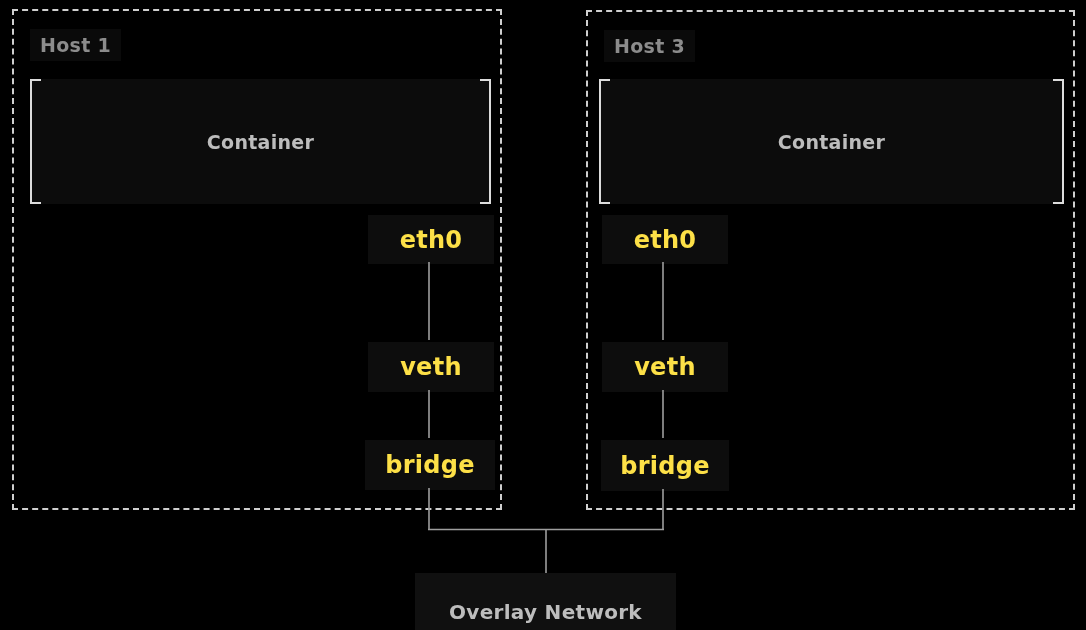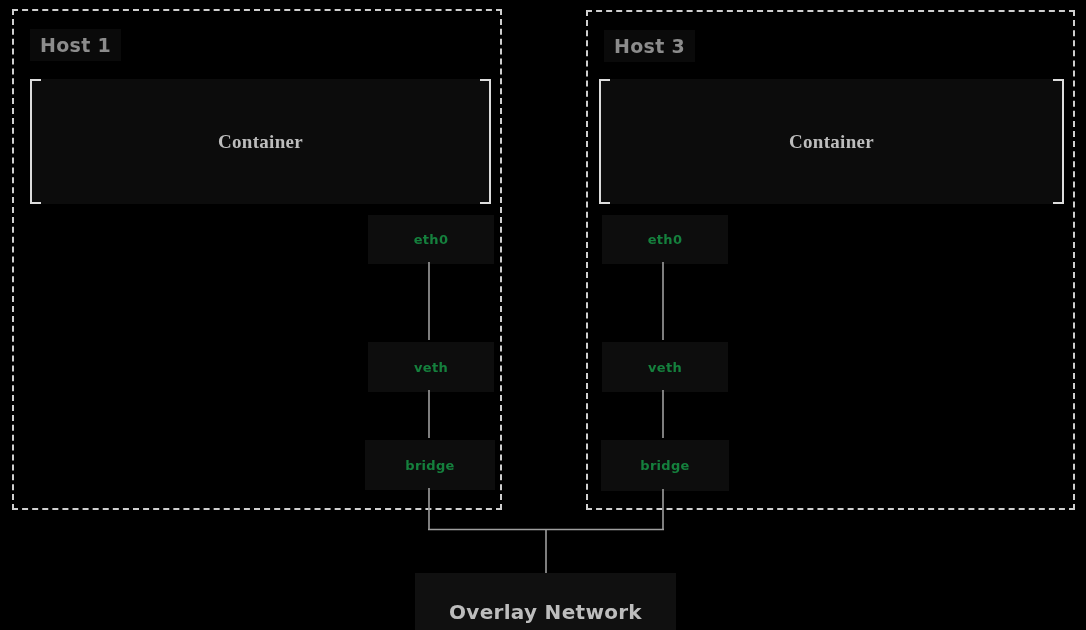--- a/index.html
+++ b/index.html
@@ -35,21 +35,20 @@
     padding: 5px 10px;
     letter-spacing: 0.3px;
   }
   .container-box {
     position: absolute;
     background: #0c0c0c;
     height: 125px;
     display: flex;
     align-items: center;
     justify-content: center;
-    font-family: Liberation Serif, serif;
   }
   #host-1 .container-box { left: 16px; top: 68px; width: 461px; }
   #host-2 .container-box { left: 11px; top: 67px; width: 465px; }
   .container-label {
     color: #bdbdbd;
     font-size: 19px;
     font-weight: bold;
     letter-spacing: 0.3px;
   }
   .bracket {
@@ -70,22 +69,22 @@
     border-right: 2px solid #dcdcdc;
     border-top: 2px solid #dcdcdc;
     border-bottom: 2px solid #dcdcdc;
   }
   .node {
     position: absolute;
     background: #0d0d0d;
     display: flex;
     align-items: center;
     justify-content: center;
-    color: #15803d;
-    font-size: 13px;
+    color: #fde047;
+    font-size: 24px;
     font-weight: bold;
     letter-spacing: 0.3px;
     box-sizing: border-box;
   }
   #host-1 .node-eth0   { left: 354px; top: 204px; width: 126px; height: 49px; }
   #host-1 .node-veth   { left: 354px; top: 331px; width: 126px; height: 50px; }
   #host-1 .node-bridge { left: 351px; top: 429px; width: 130px; height: 50px; }
   #host-2 .node-eth0   { left: 14px;  top: 203px; width: 126px; height: 49px; }
   #host-2 .node-veth   { left: 14px;  top: 330px; width: 126px; height: 50px; }
   #host-2 .node-bridge { left: 13px;  top: 428px; width: 128px; height: 51px; }

